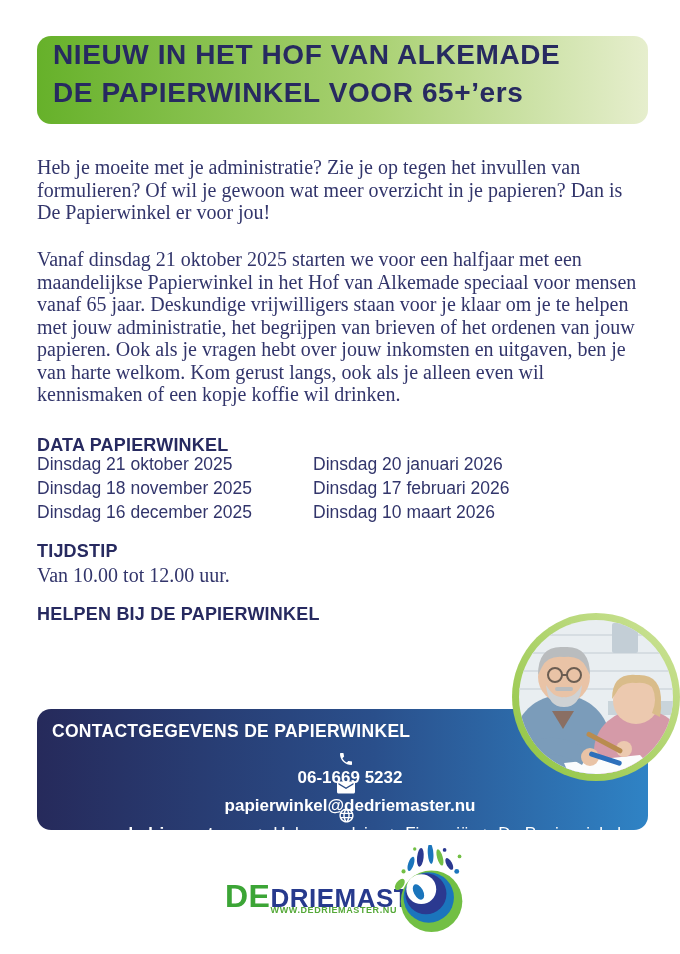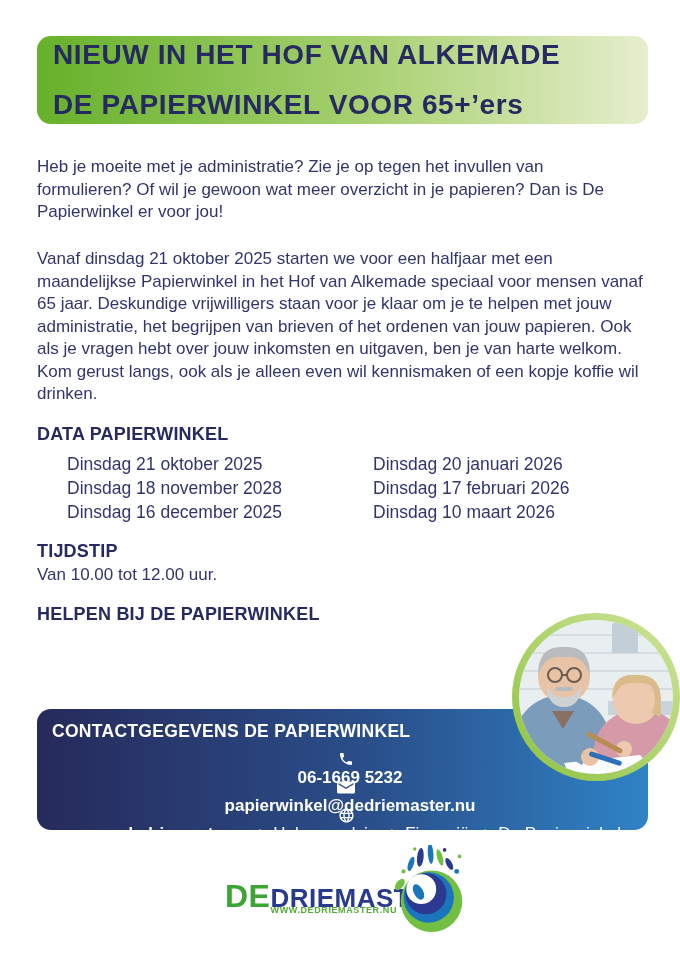--- a/index.html
+++ b/index.html
@@ -5,41 +5,41 @@
   html,body{margin:0;padding:0;background:#ffffff;}
   .page{
     position:relative;width:680px;height:954px;background:#ffffff;overflow:hidden;
     font-family:"Liberation Sans", sans-serif;color:#32356b;
   }
   
   .banner{
     position:absolute;left:37px;top:36px;width:611px;height:88px;
     border-radius:14px;
     background:linear-gradient(90deg,#66b12a 0%,#a9d172 55%,#e6eecd 100%);
-    display:flex;flex-direction:column;justify-content:space-between;
+    display:flex;flex-direction:column;justify-content:flex-start;
     padding-left:16px;box-sizing:border-box;
   }
   .banner .line{
     font-size:28px;font-weight:800;color:#272a60;letter-spacing:0.6px;
     line-height:38px;white-space:nowrap;
   }
   
   .abs{position:absolute;left:37px;}
   h2.sec{
     margin:0;font-size:18px;font-weight:800;color:#272a60;letter-spacing:0.2px;
   }
   .body-text{
-    font-size:17px;line-height:22.5px;color:#32356b;
+    font-size:20px;line-height:22.5px;color:#32356b;font-family:Liberation Serif, serif;
   }
   #over-heading{top:131px;}
   #over-body{top:156px;width:600px;}
   #intro2{top:248px;width:612px;}
-  #data-heading{top:424px;}
+  #data-heading{top:435px;}
   .dates{top:452px;display:flex;}
-  .dates .col{display:flex;flex-direction:column;margin-left:30px;}
+  .dates .col{display:flex;flex-direction:column;}
   .dates .col1{width:276px;}
   .dates .date-item{font-size:17.5px;line-height:24px;color:#32356b;white-space:nowrap;}
   #tijdstip-heading{top:541px;}
   #tijdstip-body{top:564px;width:400px;}
   #helpen-heading{top:604px;}
   #helpen-body{top:628px;width:482px;}
   .bold-phone{font-weight:800;color:#272a60;}
   
   .contact-box{
     position:absolute;left:37px;top:709px;width:611px;height:121px;
@@ -76,21 +76,21 @@
   </div>
 
   <div class="body-text abs" id="over-body">Heb je moeite met je administratie? Zie je op tegen het invullen van formulieren? Of wil je gewoon wat meer overzicht in je papieren? Dan is De Papierwinkel er voor jou!</div>
 
   <div class="body-text abs" id="intro2">Vanaf dinsdag 21 oktober 2025 starten we voor een halfjaar met een maandelijkse Papierwinkel in het Hof van Alkemade speciaal voor mensen vanaf 65 jaar. Deskundige vrijwilligers staan voor je klaar om je te helpen met jouw administratie, het begrijpen van brieven of het ordenen van jouw papieren. Ook als je vragen hebt over jouw inkomsten en uitgaven, ben je van harte welkom. Kom gerust langs, ook als je alleen even wil kennismaken of een kopje koffie wil drinken.</div>
 
   <h2 class="sec abs" id="data-heading">DATA PAPIERWINKEL</h2>
   <div class="dates abs">
     <div class="col col1">
       <span class="date-item">Dinsdag 21 oktober 2025</span>
-      <span class="date-item">Dinsdag 18 november 2028</span>
+      <span class="date-item">Dinsdag 18 november 2025</span>
       <span class="date-item">Dinsdag 16 december 2025</span>
     </div>
     <div class="col">
       <span class="date-item">Dinsdag 20 januari 2026</span>
       <span class="date-item">Dinsdag 17 februari 2026</span>
       <span class="date-item">Dinsdag 10 maart 2026</span>
     </div>
   </div>
 
   <h2 class="sec abs" id="tijdstip-heading">TIJDSTIP</h2>

